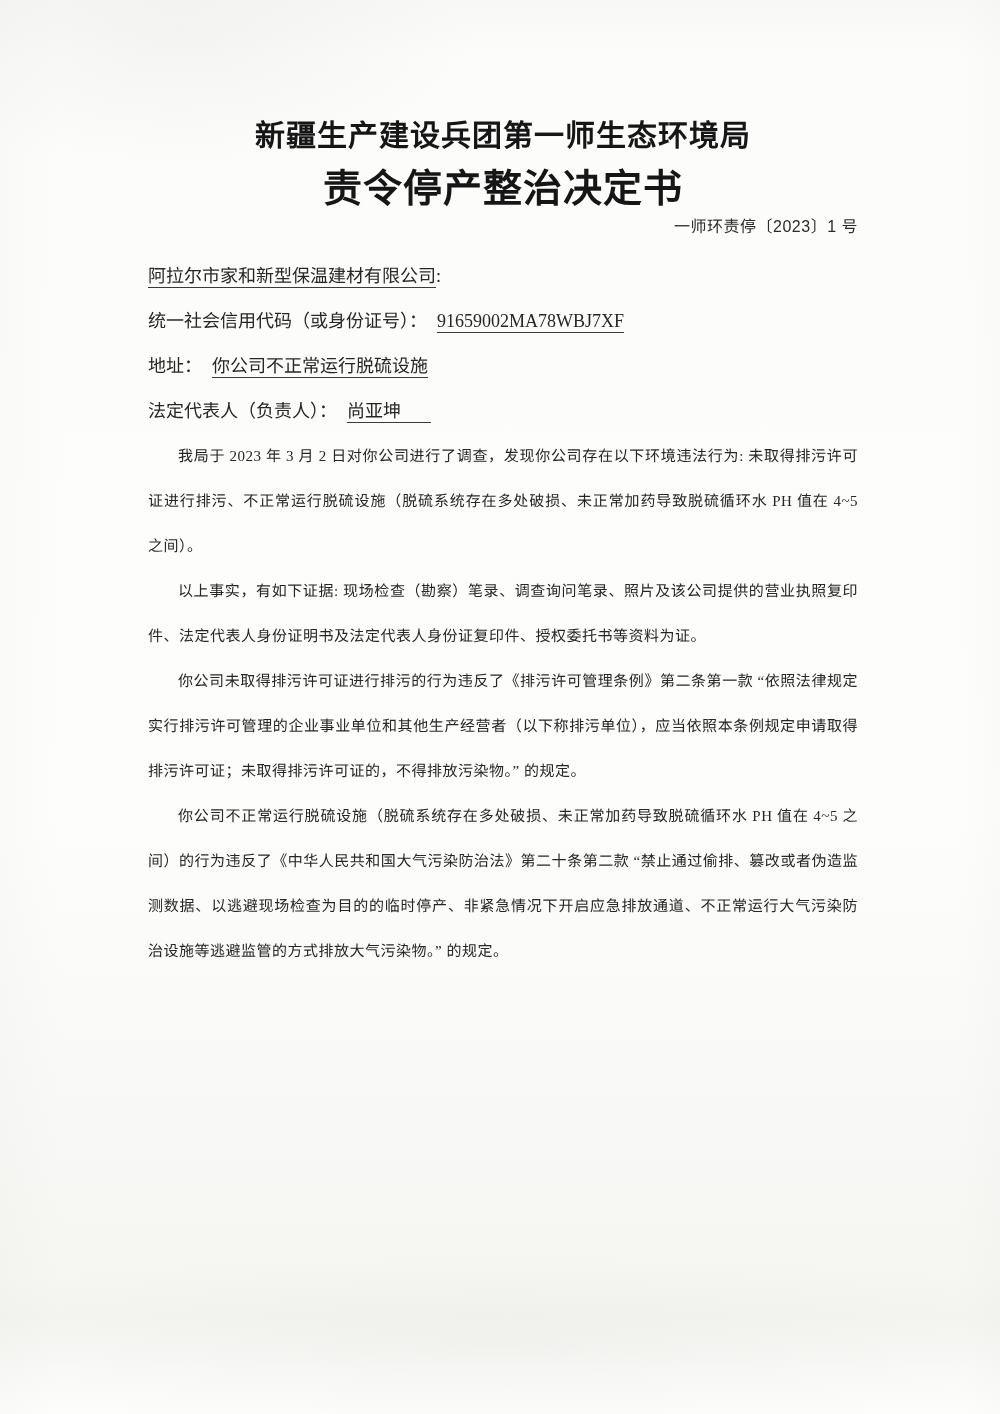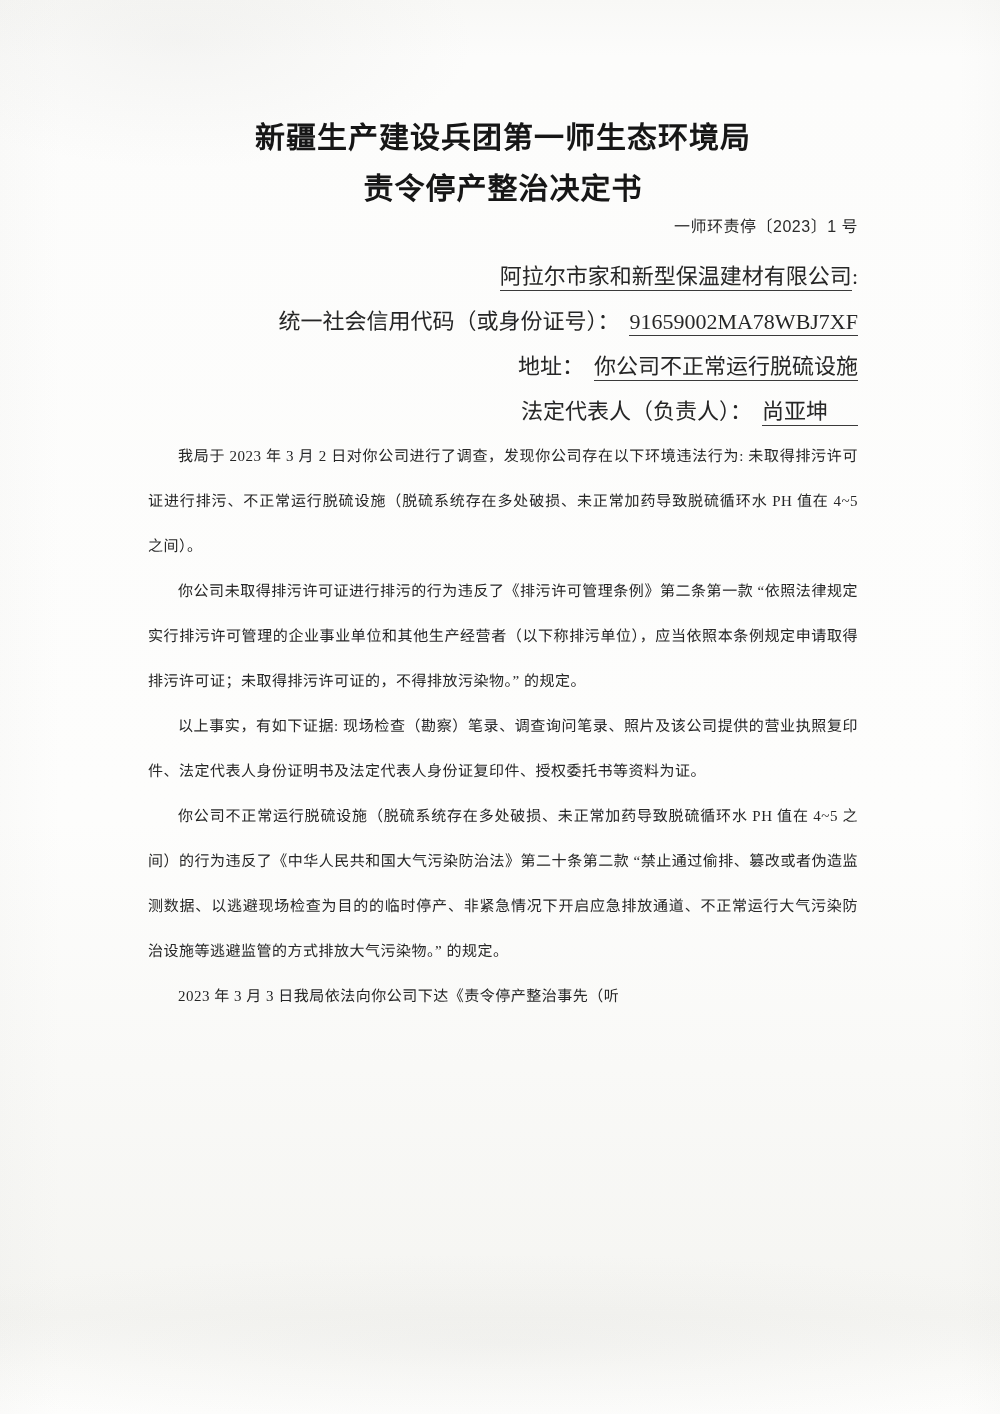--- a/index.html
+++ b/index.html
@@ -30,53 +30,52 @@
   }
   .content {
     position: absolute;
     left: 148px;
     top: 0;
     width: 710px;
   }
   .doc-title {
     margin: 118px 0 0 0;
     text-align: center;
-    font-family: Liberation Sans, sans-serif;
+    font-family: Liberation Mono, monospace;
     font-weight: 700;
     font-size: 30px;
     line-height: 40px;
     letter-spacing: 1px;
     color: #161616;
   }
   .doc-subtitle {
     margin: 13px 0 0 0;
     text-align: center;
     font-family: "Liberation Sans", "DejaVu Sans", sans-serif;
     font-weight: 700;
-    font-size: 30px;
+    font-size: 39px;
     line-height: 36px;
     letter-spacing: 1px;
     color: #161616;
   }
   .doc-number {
     margin-top: 5px;
     text-align: right;
     font-family: "Liberation Sans", "DejaVu Sans", sans-serif;
     font-size: 16px;
     line-height: 30px;
     letter-spacing: 0.5px;
     color: #2a2a2a;
   }
   .info-block {
     margin-top: 12px;
     font-family: "Liberation Serif", "DejaVu Serif", serif;
-    font-size: 22px;
+    font-size: 18px;
     line-height: 45px;
     color: #262626;
-    text-align: right;
   }
   .info-line { white-space: nowrap; }
   .u {
     border-bottom: 1.5px solid #3a3a3a;
     padding-bottom: 1px;
   }
   .u-trail { padding-right: 30px; }
   .val-gap { margin-left: 10px; }
   .body-text {
     font-family: "Liberation Serif", "DejaVu Serif", serif;
@@ -113,20 +112,19 @@
       <div class="info-line">
         <span>地址：</span><span class="u val-gap">你公司不正常运行脱硫设施</span>
       </div>
       <div class="info-line">
         <span>法定代表人（负责人）：</span><span class="u u-trail val-gap">尚亚坤</span>
       </div>
     </div>
 
     <div class="body-text">
       <p>我局于 2023 年 3 月 2 日对你公司进行了调查，发现你公司存在以下环境违法行为: 未取得排污许可证进行排污、不正常运行脱硫设施（脱硫系统存在多处破损、未正常加药导致脱硫循环水 PH 值在 4~5 之间）。</p>
+      <p>以上事实，有如下证据: 现场检查（勘察）笔录、调查询问笔录、照片及该公司提供的营业执照复印件、法定代表人身份证明书及法定代表人身份证复印件、授权委托书等资料为证。</p>
       <p>你公司未取得排污许可证进行排污的行为违反了《排污许可管理条例》第二条第一款 “依照法律规定实行排污许可管理的企业事业单位和其他生产经营者（以下称排污单位），应当依照本条例规定申请取得排污许可证；未取得排污许可证的，不得排放污染物。” 的规定。</p>
-      <p>以上事实，有如下证据: 现场检查（勘察）笔录、调查询问笔录、照片及该公司提供的营业执照复印件、法定代表人身份证明书及法定代表人身份证复印件、授权委托书等资料为证。</p>
       <p>你公司不正常运行脱硫设施（脱硫系统存在多处破损、未正常加药导致脱硫循环水 PH 值在 4~5 之间）的行为违反了《中华人民共和国大气污染防治法》第二十条第二款 “禁止通过偷排、篡改或者伪造监测数据、以逃避现场检查为目的的临时停产、非紧急情况下开启应急排放通道、不正常运行大气污染防治设施等逃避监管的方式排放大气污染物。” 的规定。</p>
-      <p>2023 年 3 月 3 日我局依法向你公司下达《责令停产整治事先（听</p>
     </div>
 
   </div>
 </div>
 
 </body></html>

